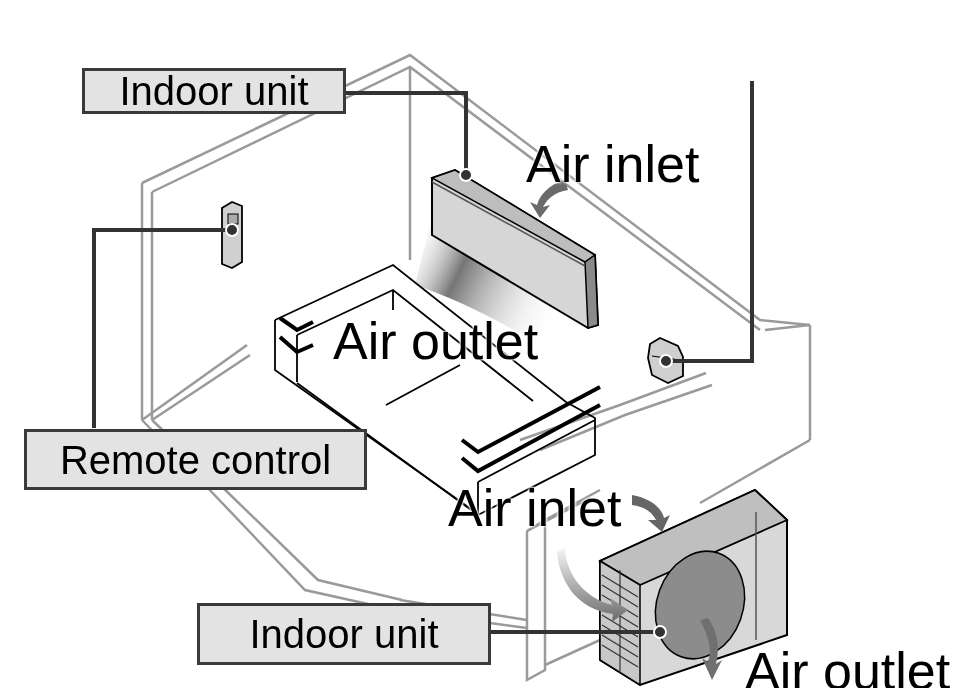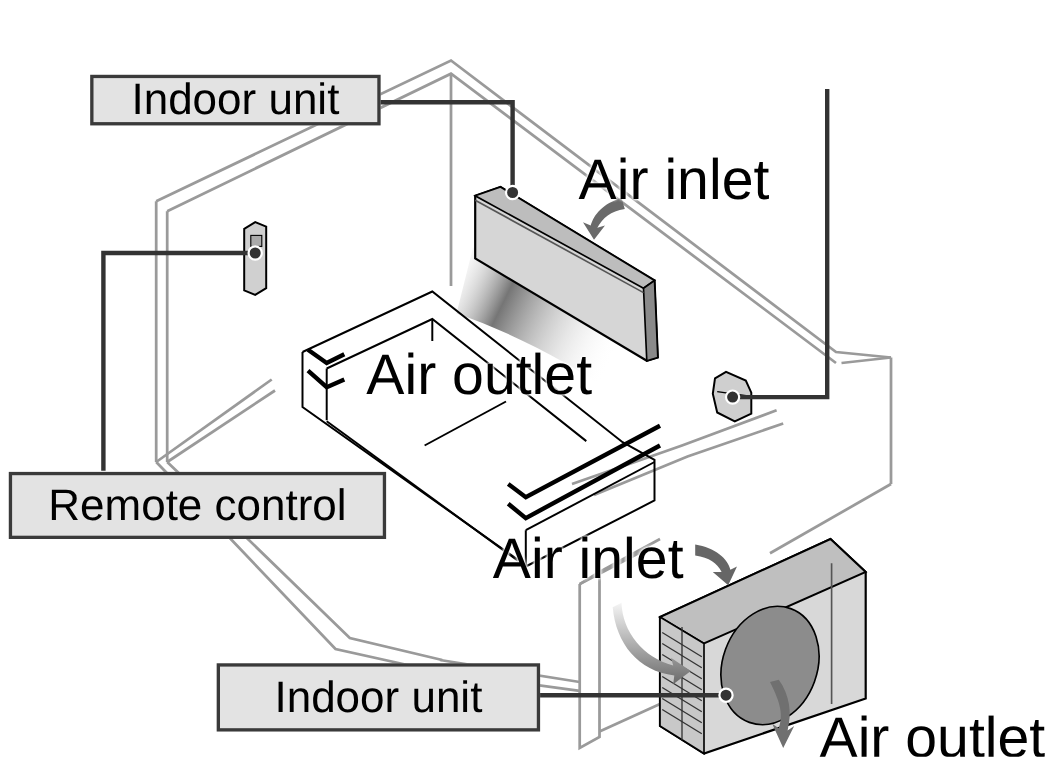--- a/index.html
+++ b/index.html
@@ -144,21 +144,21 @@
       <circle cx="232" cy="230" r="6" fill="#333" stroke="#fff" stroke-width="2"></circle>
       <circle cx="666" cy="361" r="6" fill="#333" stroke="#fff" stroke-width="2"></circle>
       <circle cx="660" cy="632" r="6" fill="#333" stroke="#fff" stroke-width="2"></circle>
     </g>
   </svg>
 
   
   <div class="label-box" style="left:82px; top:68px; width:264px; height:46px;">
     <span>Indoor unit</span>
   </div>
-  <div class="label-box" style="left:8px; top:429px; width:343px; height:61px;">
+  <div class="label-box" style="left:24px; top:429px; width:343px; height:61px;">
     <span>Remote control</span>
   </div>
   <div class="label-box" style="left:197px; top:603px; width:294px; height:62px;">
     <span>Indoor unit</span>
   </div>
 
   
   <div class="free-label" style="left:526px; top:138px;">Air inlet</div>
   <div class="free-label" style="left:333px; top:315px;">Air outlet</div>
   <div class="free-label" style="left:448px; top:482px;">Air inlet</div>

